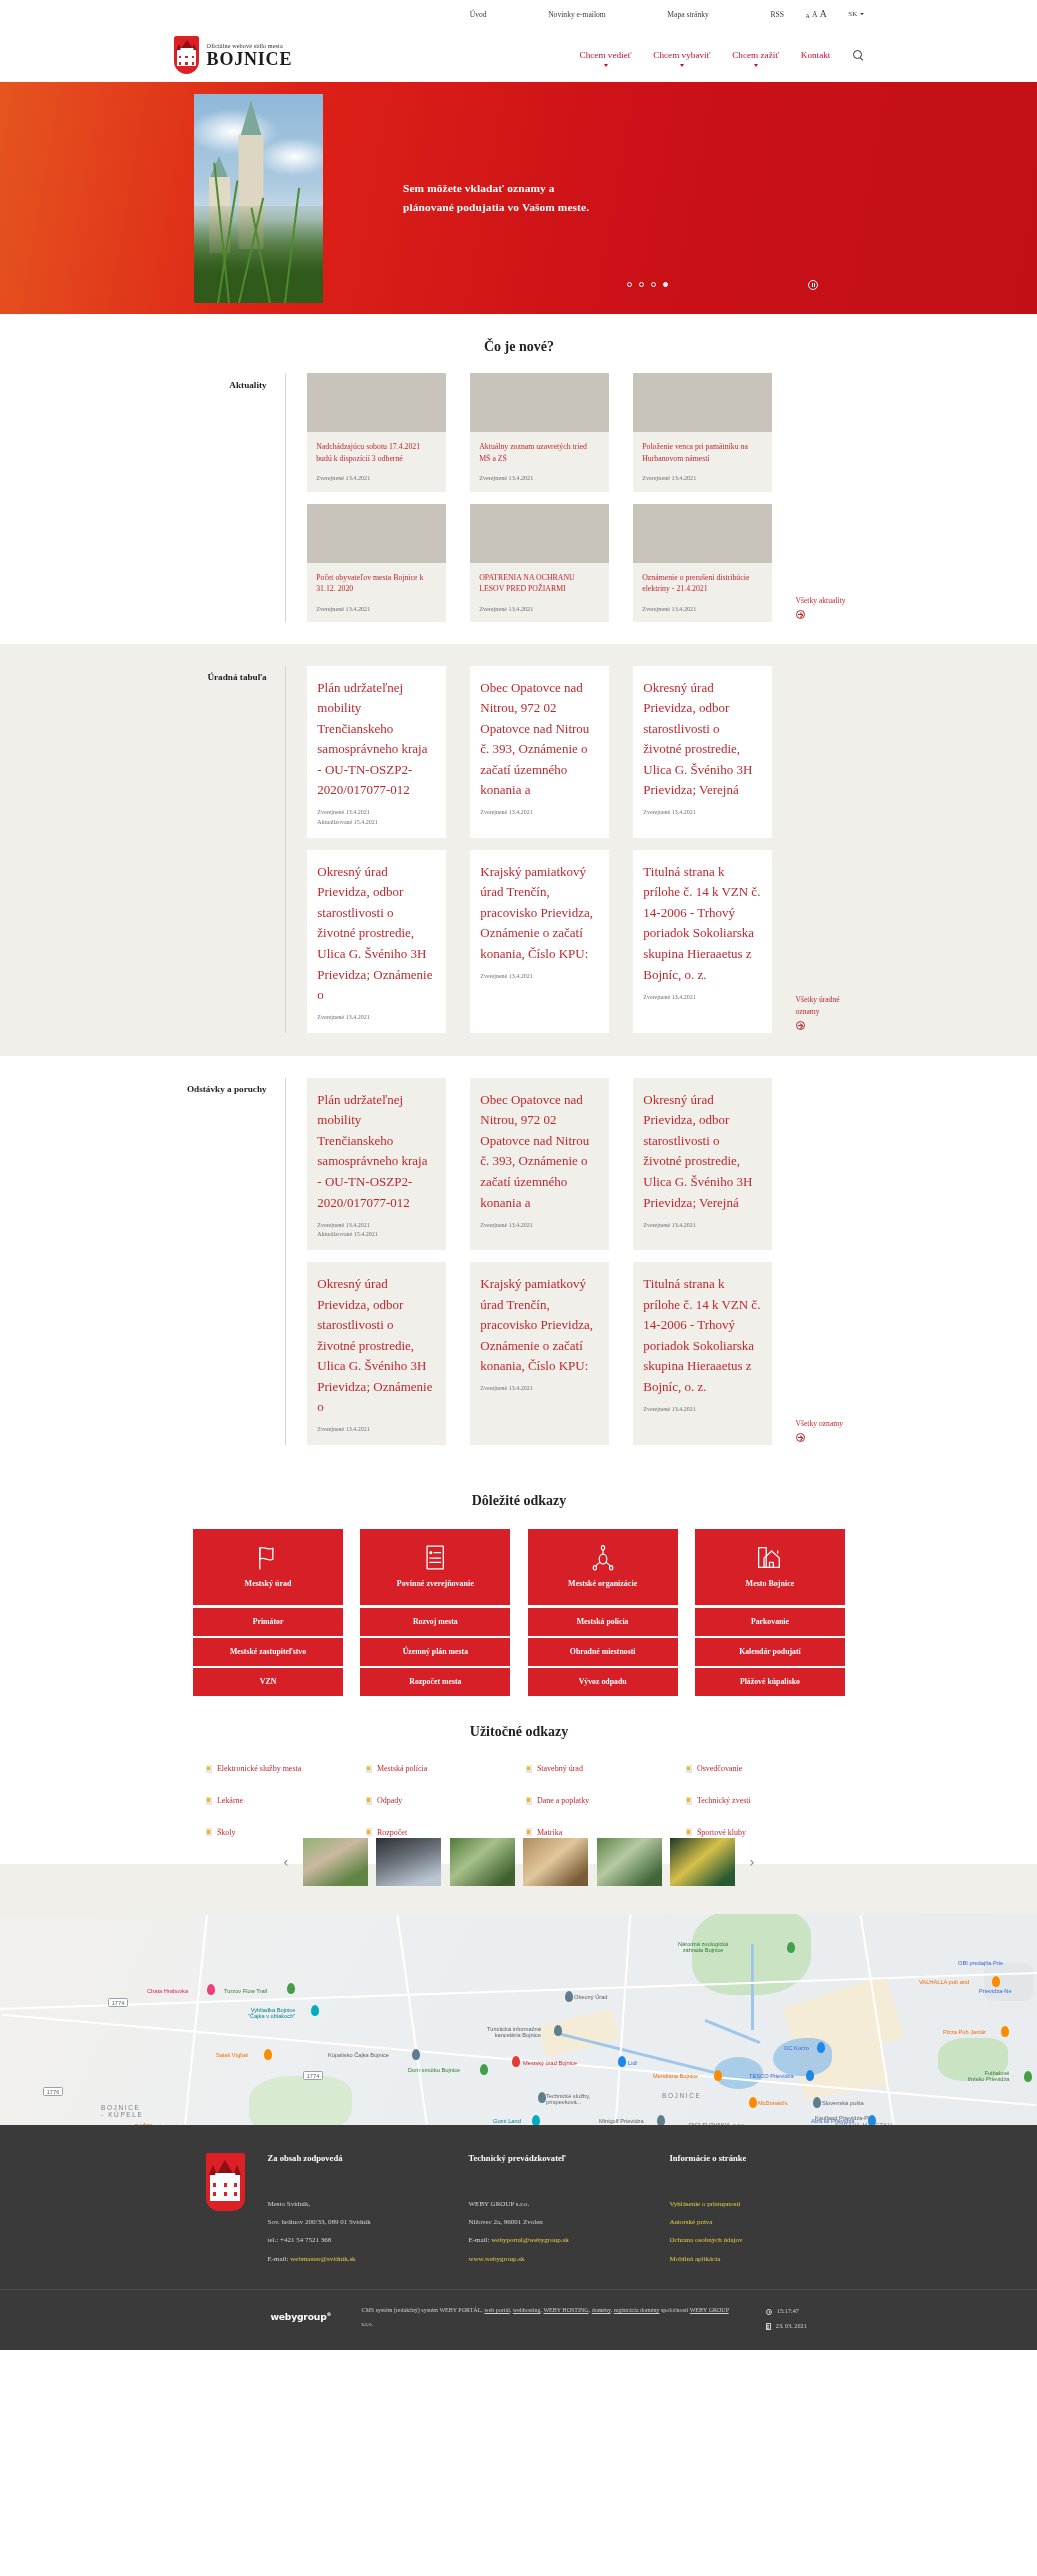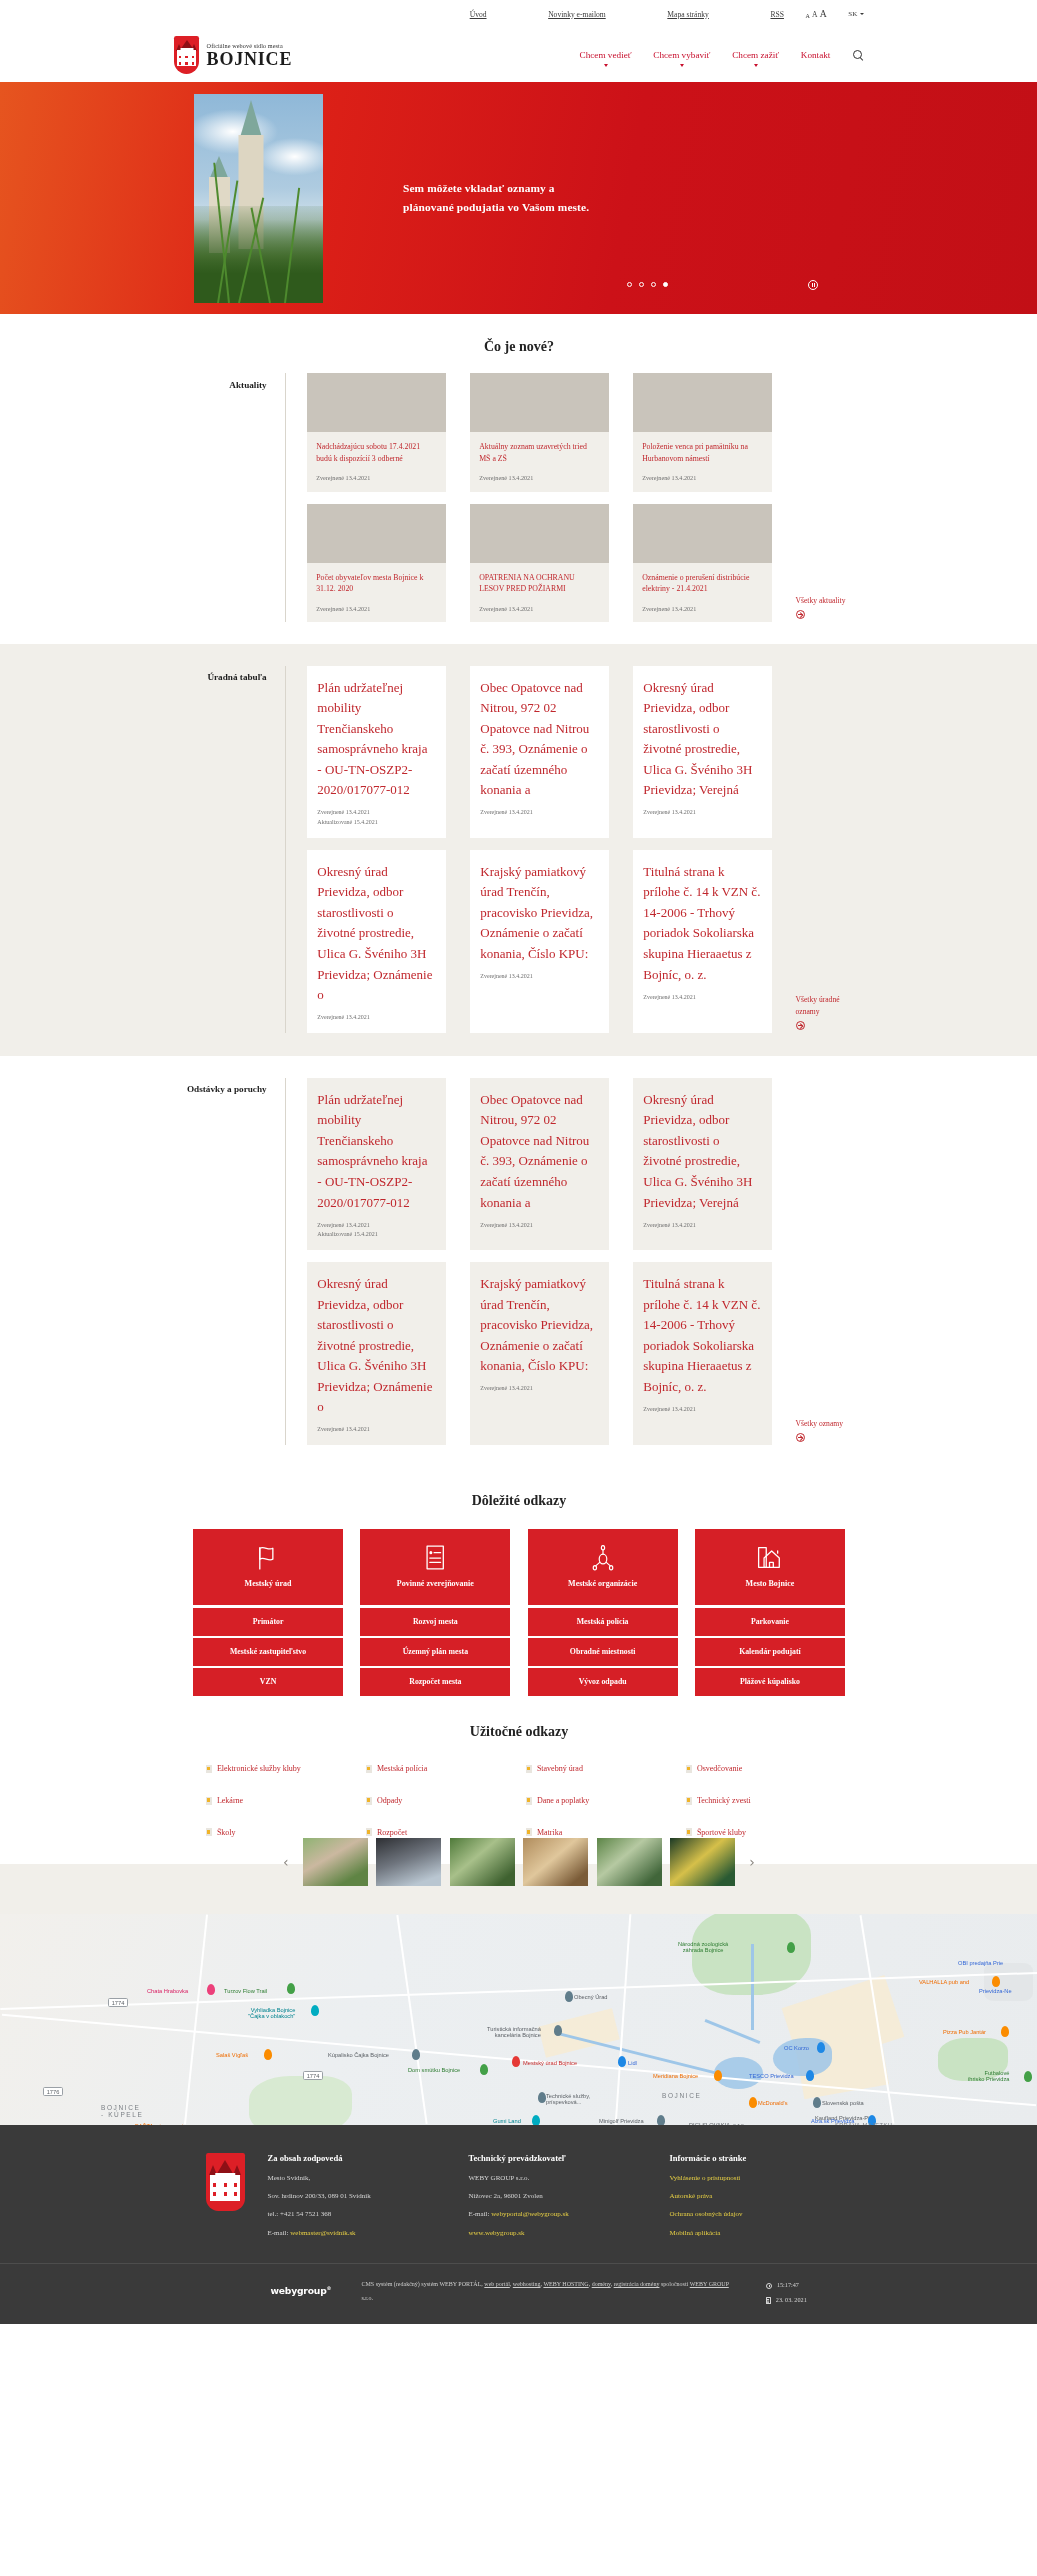--- a/index.html
+++ b/index.html
@@ -17,21 +17,21 @@
   .topbar{
     height:28px;
     display:flex;
     align-items:center;
     justify-content:flex-end;
     padding-right:174px;
     gap:21.6px;
     font-size:7.6px;
     color:#3b3b3b;
   }
-  .topbar a{ text-decoration:underline; white-space:nowrap;padding-left:40px;}
+  .topbar a{ white-space:nowrap;padding-left:40px;}
   .fontsizes{display:flex;align-items:flex-end;gap:2.2px;line-height:1;}
   .fontsizes span:nth-child(1){font-size:6px;}
   .fontsizes span:nth-child(2){font-size:7.6px;}
   .fontsizes span:nth-child(3){font-size:9.7px;}
   .langsel{display:flex;align-items:center;gap:2.7px;font-size:7px;}
   .caret-d{
     width:0;height:0;border-left:2.2px solid transparent;border-right:2.2px solid transparent;
     border-top:2.7px solid #3b3b3b;display:inline-block;
   }
 
@@ -280,21 +280,21 @@
   .pin.blue{background:#1e88e5;} .pin.orange{background:#fb8c00;} .pin.pink{background:#ec407a;}
   .pin.teal{background:#00acc1;}
 
   
   .footer{background:#3a3a3a;color:#e6e6e6;padding:28px 0 21.6px;}
   .footer-inner{width:757px;margin:0 auto;display:flex;gap:0;padding-left:65px;}
   .fcrest{width:62px;flex:0 0 62px;}
   .fcrest .crest{width:39px;height:58px;}
   .fcol{width:201px;}
   .fcol.small{width:162px;}
-  .fcol h4{font-size:8.6px;font-weight:700;color:#fff;margin-bottom:6px;}
+  .fcol h4{font-size:8.6px;font-weight:700;color:#fff;margin-bottom:32px;}
   .fcol p{font-size:7px;line-height:2.6;color:#d7d7d7;}
   .fcol a.ylw{color:#e8d044;}
   .fcol .flist a{display:block;font-size:7px;line-height:2.6;color:#e8d044;}
 
   .footbar{background:#3a3a3a;border-top:0.5px solid #4d4d4d;padding:14px 0 16px;}
   .footbar-inner{width:757px;margin:0 auto;display:flex;align-items:flex-start;padding-left:130px;gap:26px;}
   .wglogo{
     font-family:"DejaVu Sans",sans-serif;font-weight:800;font-size:9.2px;color:#fff;letter-spacing:-0.2px;
     width:65px;flex:0 0 65px;padding-top:6.5px;
   }
@@ -632,21 +632,21 @@
   <a class="rbtn">Plážové kúpalisko</a>
 </div>
 
 <div style="padding:28px 0 23px">
   <div class="section-title">Užitočné odkazy</div>
 </div>
 
 <div class="uselinks">
   <a class="ulink">
       <span class="bulleticon"></span>
-      <span>Elektronické služby kluby</span>
+      <span>Elektronické služby mesta</span>
     </a>
   <a class="ulink">
       <span class="bulleticon"></span>
       <span>Mestská polícia</span>
     </a>
   <a class="ulink">
       <span class="bulleticon"></span>
       <span>Stavebný úrad</span>
     </a>
   <a class="ulink">

